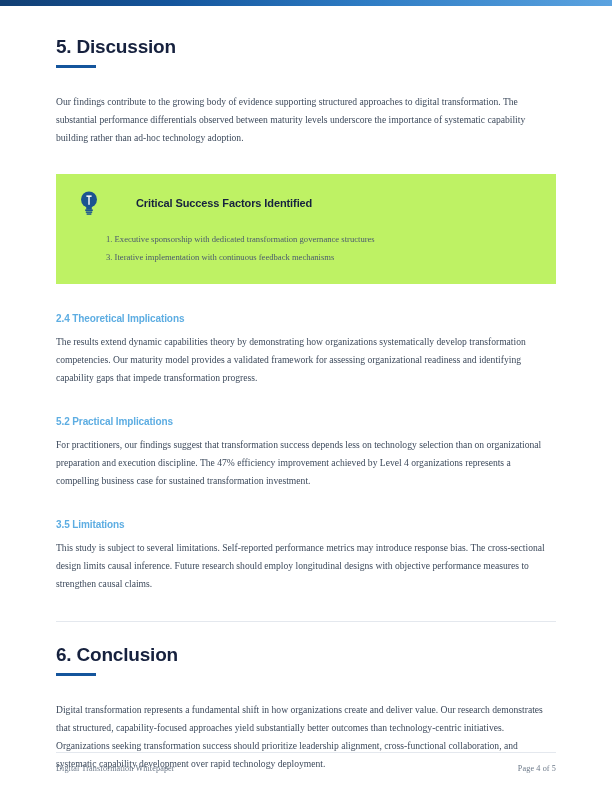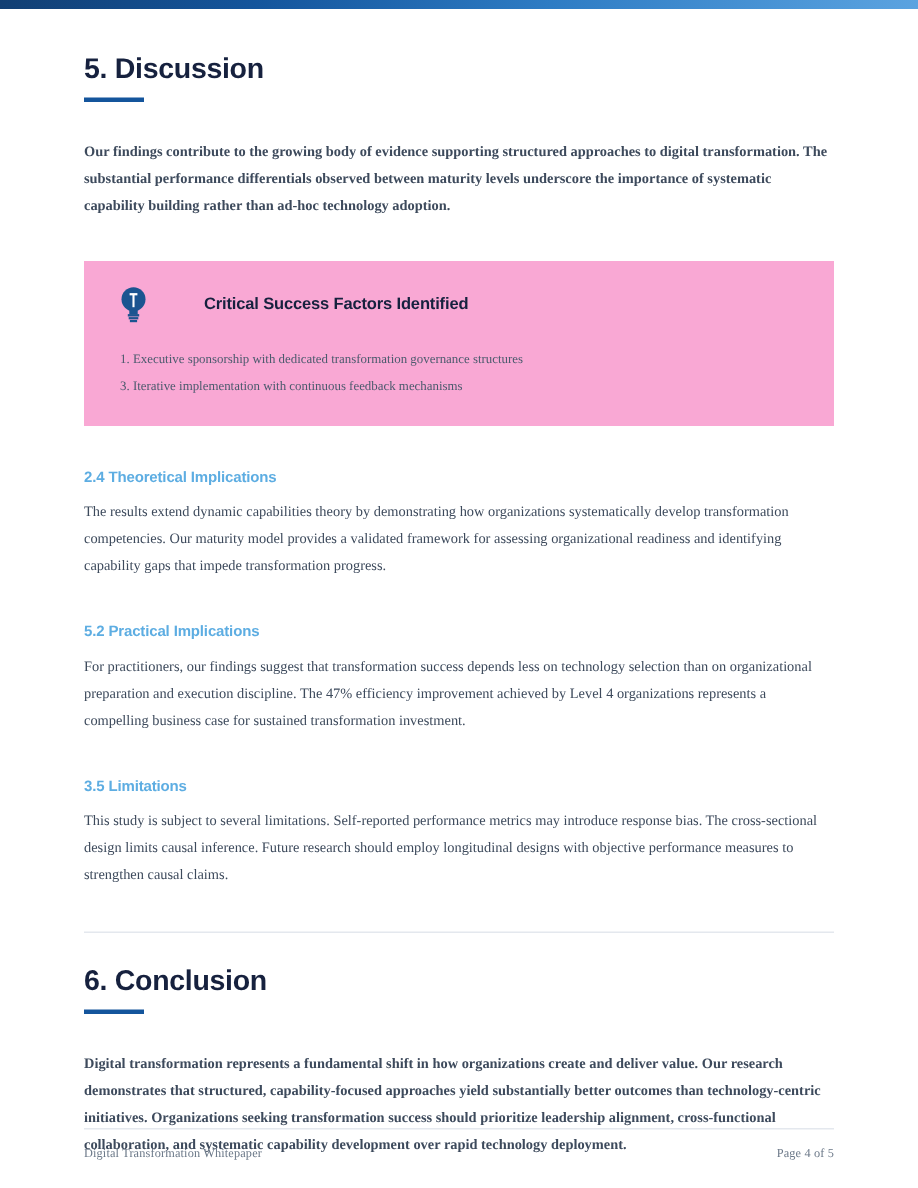--- a/index.html
+++ b/index.html
@@ -64,27 +64,27 @@
 
   
   .body-text {
     font-family: "Liberation Serif", serif;
     font-size: 9.6px;
     line-height: 18px;
     color: #3d4a5c;
     margin: 0;
     text-align: left;
   }
-  .para-gap-lg { margin-top: 25px; font-weight: bold; }
+  .para-gap-lg { margin-top: 25px; }
   .para-gap-sm { margin-top: 9px; }
 
   
   .callout {
     margin-top: 27px;
-    background: #f9a8d4;
+    background: #bef264;
     padding: 16px 18px 18px 18px;
     box-sizing: border-box;
     width: 500px;
   }
   .callout-head {
     display: flex;
     align-items: center;
     gap: 0px;
     margin-bottom: 14px;
   }
@@ -108,20 +108,21 @@
     list-style: none;
     margin: 0;
     padding: 0;
   }
   .callout-list li {
     font-family: "Liberation Serif", serif;
     font-size: 8.6px;
     line-height: 18px;
     color: #4b5a6d;
     padding-left: 6px;
+    margin-left: 26px;
   }
 
   
   .subsection-heading {
     font-family: "Liberation Sans", sans-serif;
     font-weight: bold;
     font-size: 10px;
     color: #5dade2;
     margin: 0;
     letter-spacing: -0.1px;

